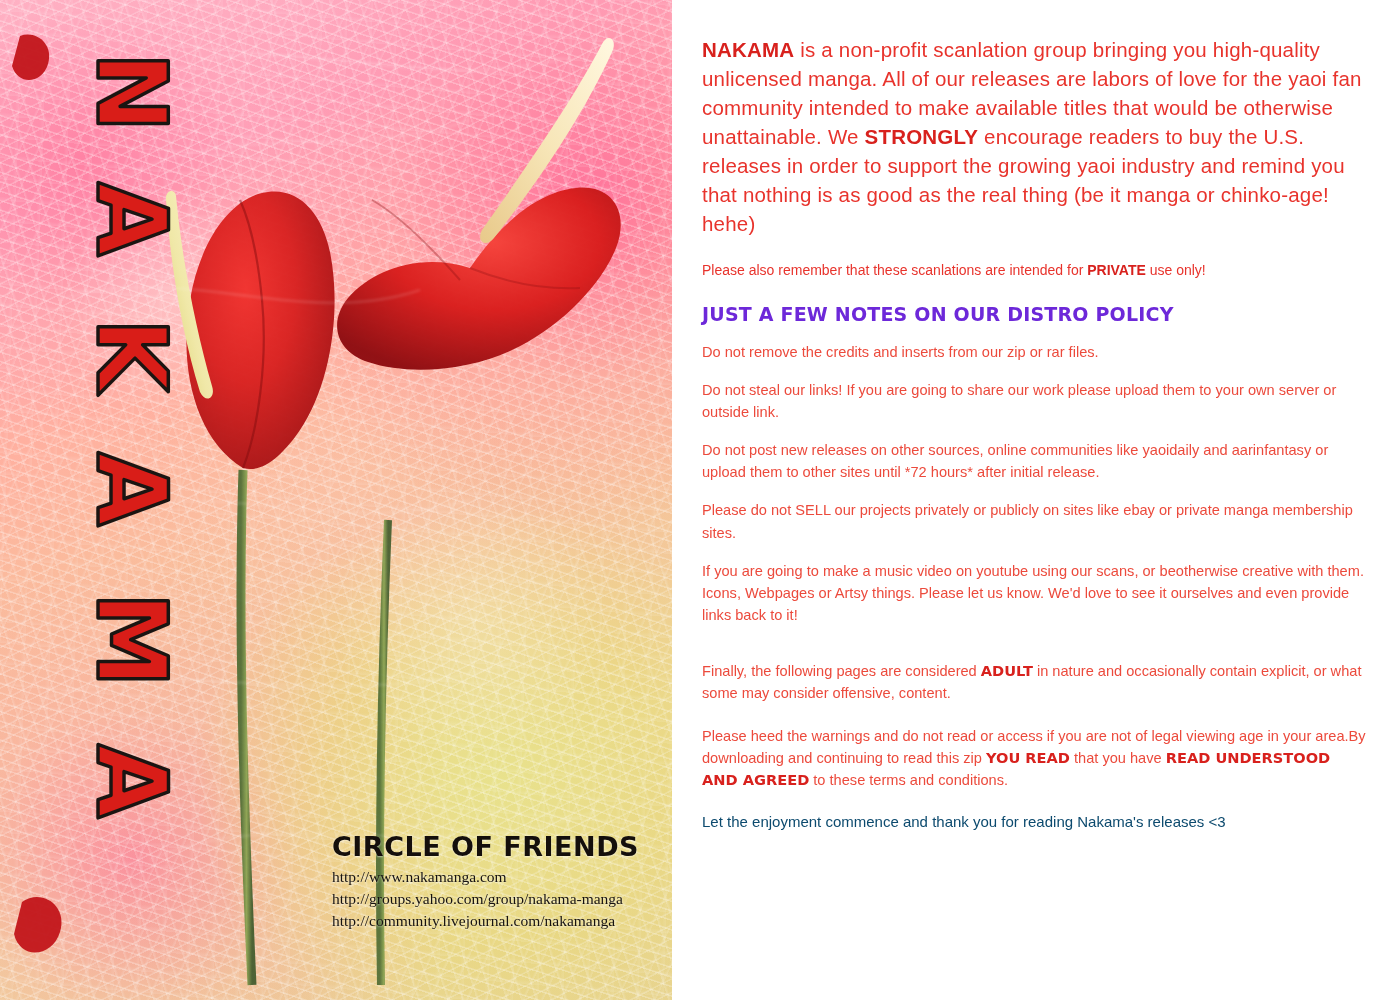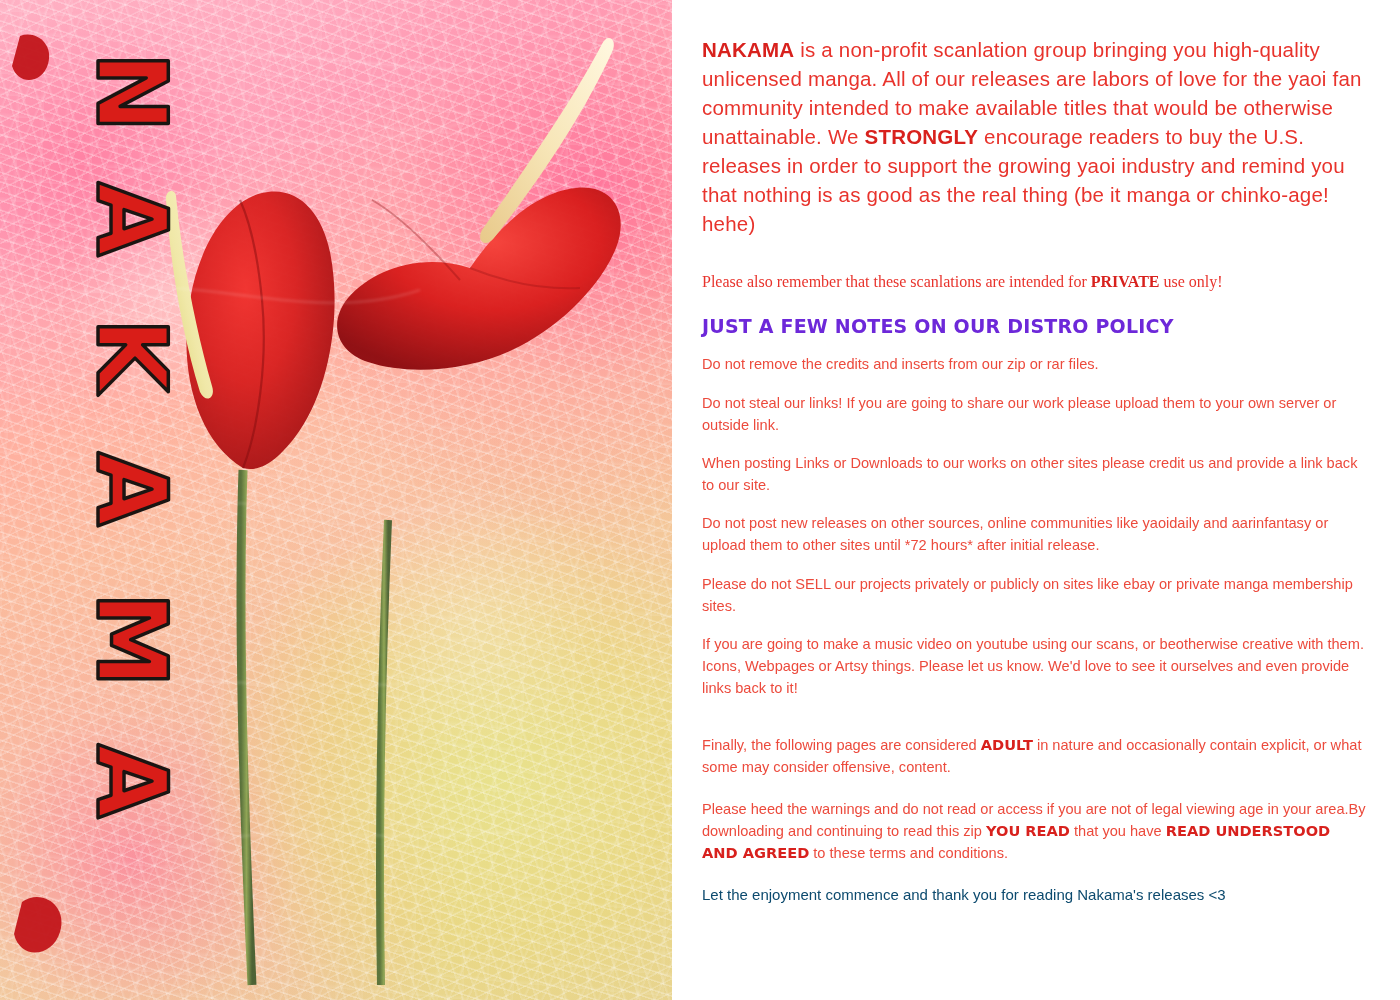--- a/index.html
+++ b/index.html
@@ -111,24 +111,24 @@
     color: #e8332c;
     font-size: 20.5px;
     line-height: 1.42;
     letter-spacing: 0.2px;
   }
   .intro b, .strong {
     font-weight: 700;
     color: #d8211d;
   }
   .private-note {
-    margin-top: 32px;
-    font-family: Liberation Serif, serif;
+    margin-top: 22px;
+    font-family: Liberation Sans, sans-serif;
     color: #e8332c;
-    font-size: 16px;
+    font-size: 14px;
     line-height: 1.45;
   }
   .policy-head {
     margin-top: 22px;
     font-family: "DejaVu Sans", sans-serif;
     font-weight: 700;
     font-size: 19px;
     color: #6d28d9;
     letter-spacing: 0.2px;
   }
@@ -238,33 +238,38 @@
         <text transform="translate(96,592) rotate(90)" x="0" y="0">M</text>
         <text transform="translate(96,744) rotate(90)" x="0" y="0">A</text>
       </g>
 
       <g fill="#c2151a" opacity="0.95">
         <path d="M18 36 C 34 30, 52 44, 46 64 C 40 84, 16 86, 10 66 Z"></path>
         <path d="M20 902 C 40 888, 66 906, 58 932 C 50 958, 18 960, 12 934 Z"></path>
       </g>
     </svg>
 
+    <div id="credits">
+      <div class="title">CIRCLE OF FRIENDS</div>
+      <div class="link">http://www.nakamanga.com</div>
+      <div class="link">http://groups.yahoo.com/group/nakama-manga</div>
+      <div class="link">http://community.livejournal.com/nakamanga</div>
+    </div>
   </div>
 
   <div id="text-panel">
 
     <p class="intro"><span class="strong">NAKAMA</span><span> is a non-profit scanlation group bringing you high-quality unlicensed manga. All of our releases are labors of love for the yaoi fan community intended to make available titles that would be otherwise unattainable. We </span><span class="strong">STRONGLY</span><span> encourage readers to buy the U.S. releases in order to support the growing yaoi industry and remind you that nothing is as good as the real thing (be it manga or chinko-age! hehe)</span></p>
 
     <p class="private-note"><span>Please also remember that these scanlations are intended for </span><span class="strong">PRIVATE</span><span> use only!</span></p>
 
     <div class="policy-head">JUST A FEW NOTES ON OUR DISTRO POLICY</div>
 
     <p class="policy-item">Do not remove the credits and inserts from our zip or rar files.</p>
     <p class="policy-item">Do not steal our links! If you are going to share our work please upload them to your own server or outside link.</p>
-    <p class="policy-item">When posting Links or Downloads to our works on other sites please credit us and provide a link back to our site.</p>
     <p class="policy-item">Do not post new releases on other sources, online communities like yaoidaily and aarinfantasy or upload them to other sites until *72 hours* after initial release.</p>
     <p class="policy-item">Please do not SELL our projects privately or publicly on sites like ebay or private manga membership sites.</p>
     <p class="policy-item">If you are going to make a music video on youtube using our scans, or beotherwise creative with them. Icons, Webpages or Artsy things. Please let us know. We'd love to see it ourselves and even provide links back to it!</p>
 
     <p class="tail first"><span>Finally, the following pages are considered </span><b>ADULT</b><span> in nature and occasionally contain explicit, or what some may consider offensive, content.</span></p>
 
     <p class="tail"><span>Please heed the warnings and do not read or access if you are not of legal viewing age in your area.By downloading and continuing to read this zip </span><b>YOU READ</b><span> that you have </span><b>READ  UNDERSTOOD AND AGREED</b><span> to these terms and conditions.</span></p>
 
     <p class="closing">Let the enjoyment commence and thank you for reading Nakama's releases &lt;3</p>
   </div>

